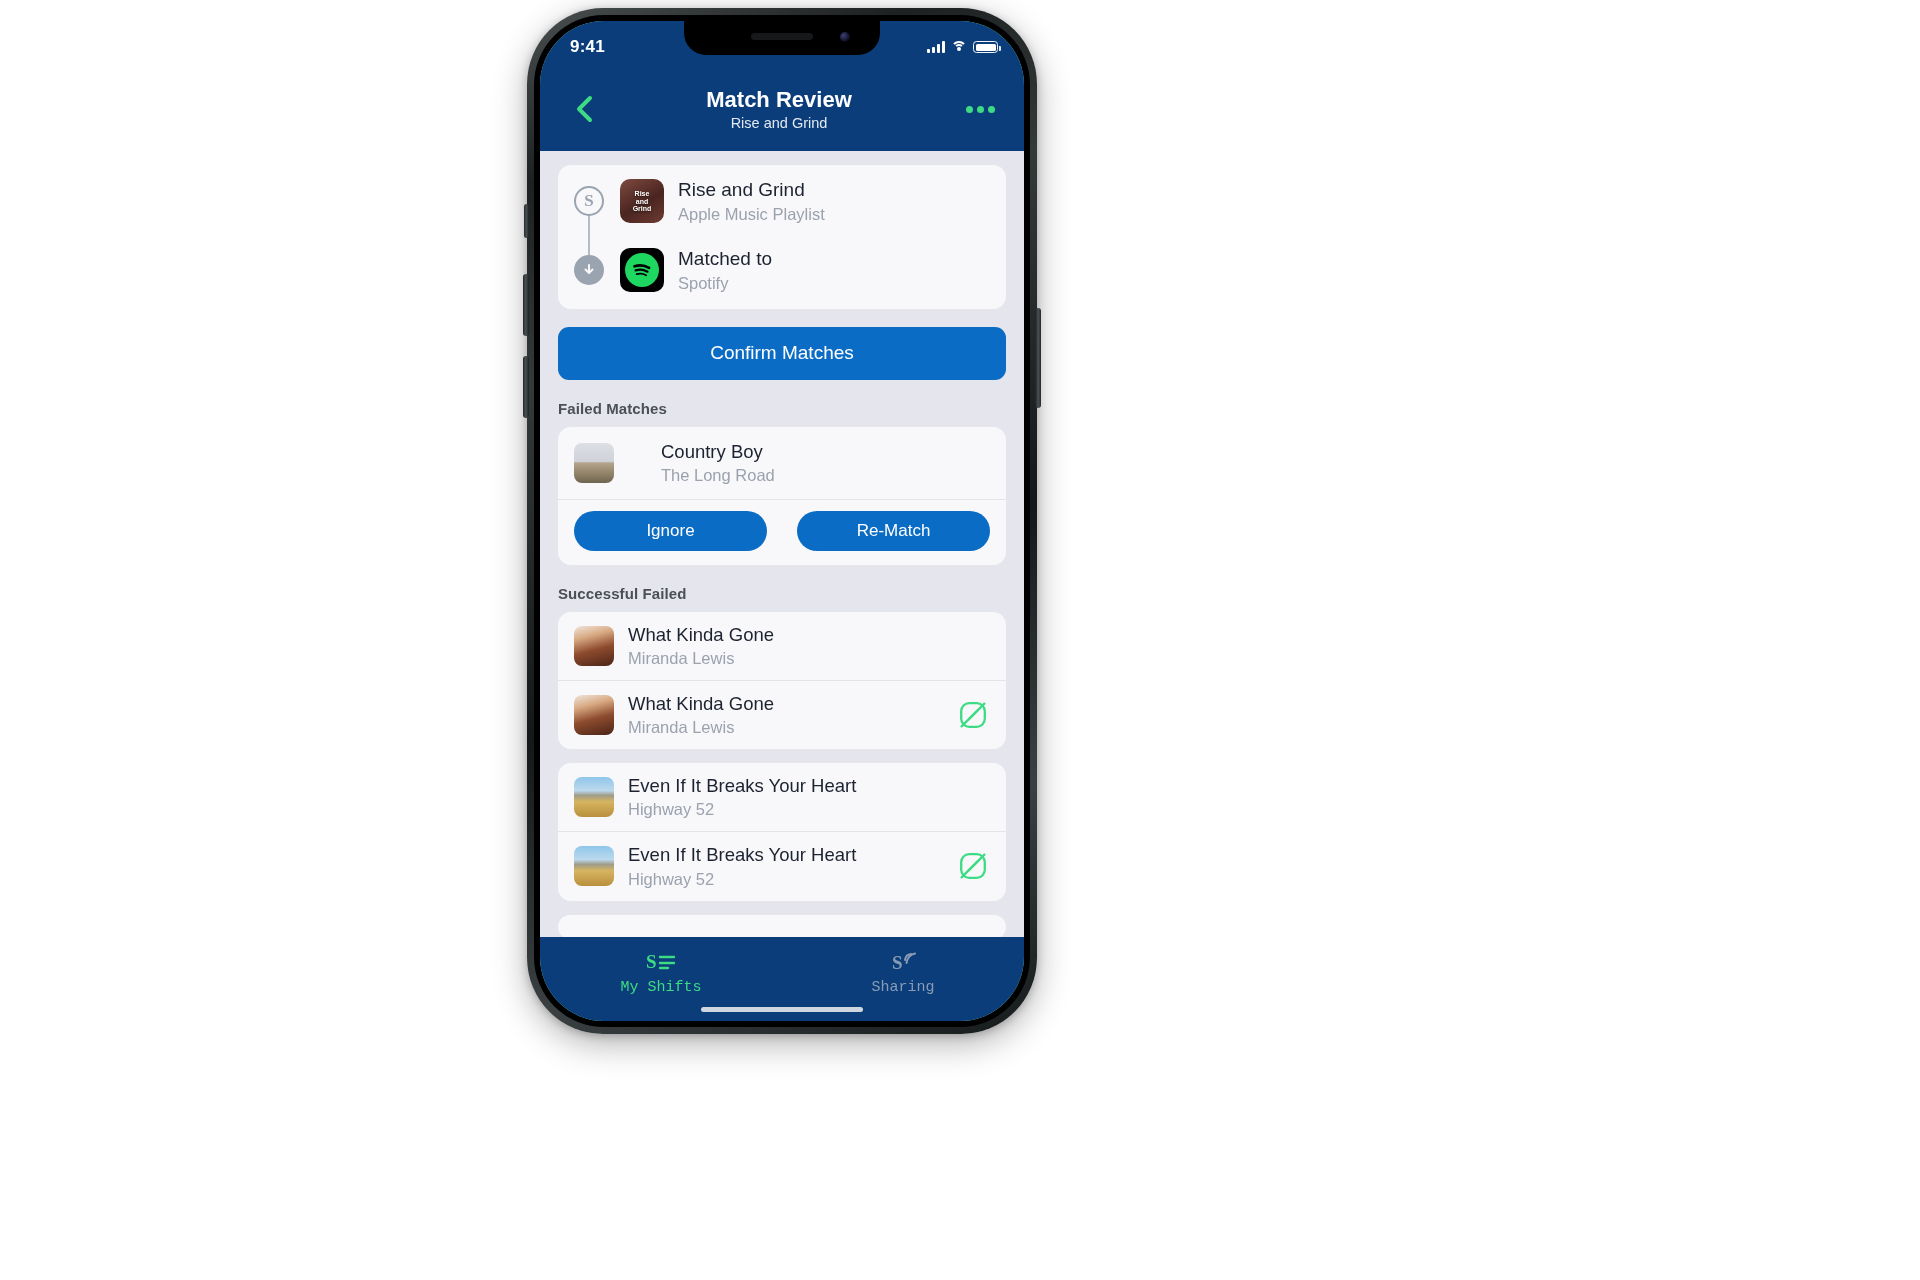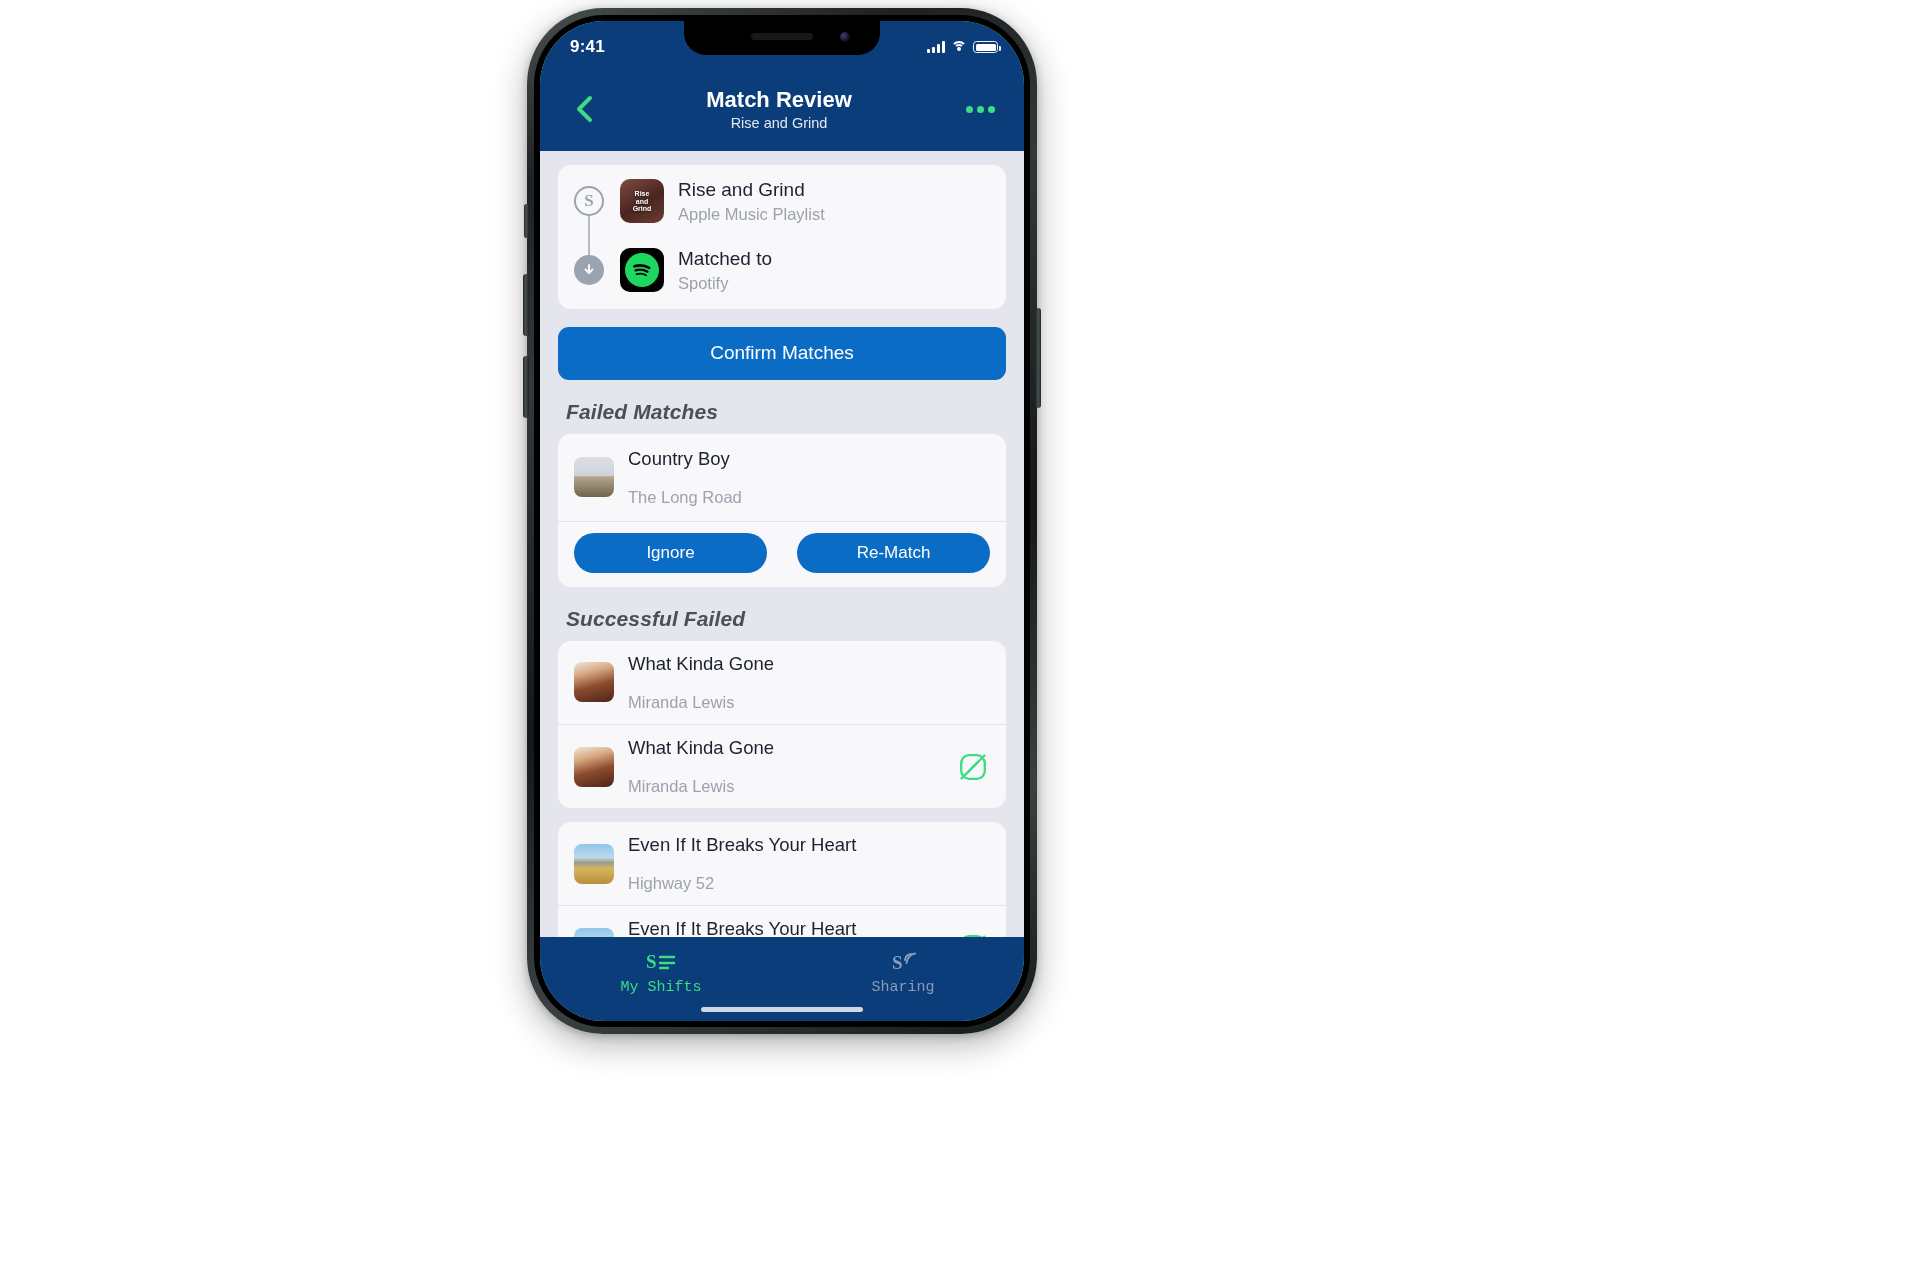--- a/index.html
+++ b/index.html
@@ -127,33 +127,33 @@
   .srcsub { font-size:16.5px; color:#9ba2ae; margin-top:3px; }
 
   
   .btn-primary {
     display:block; width:100%; margin-top:18px; height:53px; border:0;
     border-radius:11px; background:#0a6cc4; color:#fff;
     font-size:19px; font-family:inherit; cursor:pointer;
   }
 
   .section-title {
-    font-size:21px; font-weight:700; color:#4a4f58;
-    margin:20px 0 10px 8px; letter-spacing:.1px;font-style:italic;
-  }
-
-  
-  .fail-row { display:flex; align-items:center; padding:14px 16px; }
+    font-size:15px; font-weight:700; color:#4a4f58;
+    margin:20px 0 10px 0; letter-spacing:.1px;
+  }
+
+  
+  .fail-row { display:flex; align-items:center; padding:14px 16px;gap:33px; }
   .song-art { width:40px; height:40px; border-radius:8px; flex:0 0 40px; overflow:hidden; }
   .art-road { background:linear-gradient(180deg,#dcdfe4 0%,#cfd3d9 46%,#b3a48b 50%,#8e8167 78%,#6f6450 100%); }
   .art-girl { background:linear-gradient(165deg,#f0e6dd 0%,#d8a982 28%,#8d4b2e 58%,#4c2417 100%); }
   .art-field { background:linear-gradient(180deg,#8fc6ea 0%,#bcd9ec 34%,#9e9c8a 46%,#d6b560 62%,#b98f3c 100%); }
   .song-text { margin-left:14px; min-width:0; }
   .song-title { font-size:18.5px; color:#1c2230; line-height:1.2; }
-  .song-sub { font-size:16.5px; color:#9ba2ae; margin-top:18px; }
+  .song-sub { font-size:16.5px; color:#9ba2ae; margin-top:3px; }
   .divider { height:1px; background:#e3e3e8; margin:0 0 0 0; }
   .fail-actions { display:flex; gap:30px; padding:11px 16px 14px; }
   .btn-pill {
     flex:1; height:40px; border:0; border-radius:20px; background:#0a6cc4;
     color:#fff; font-size:17px; font-family:inherit; cursor:pointer;
   }
 
   
   .succ-card { margin-bottom:14px; }
   .succ-row { display:flex; align-items:center; padding:12px 16px; }

